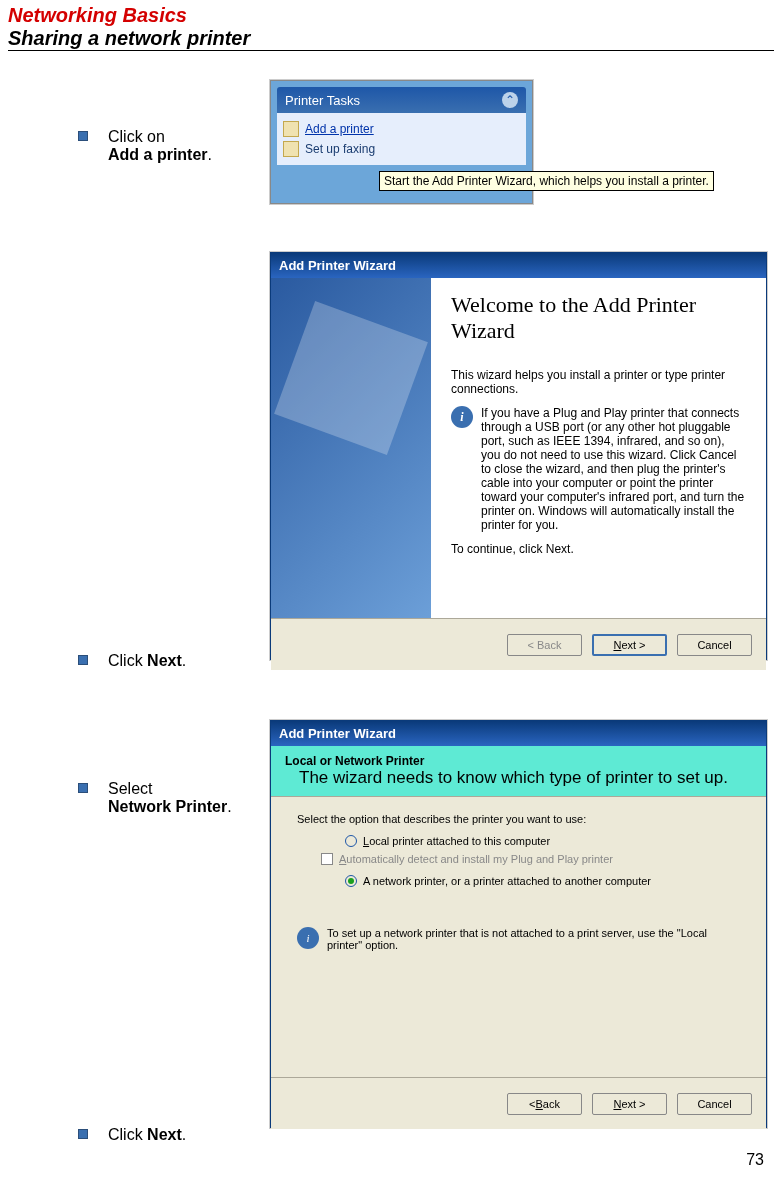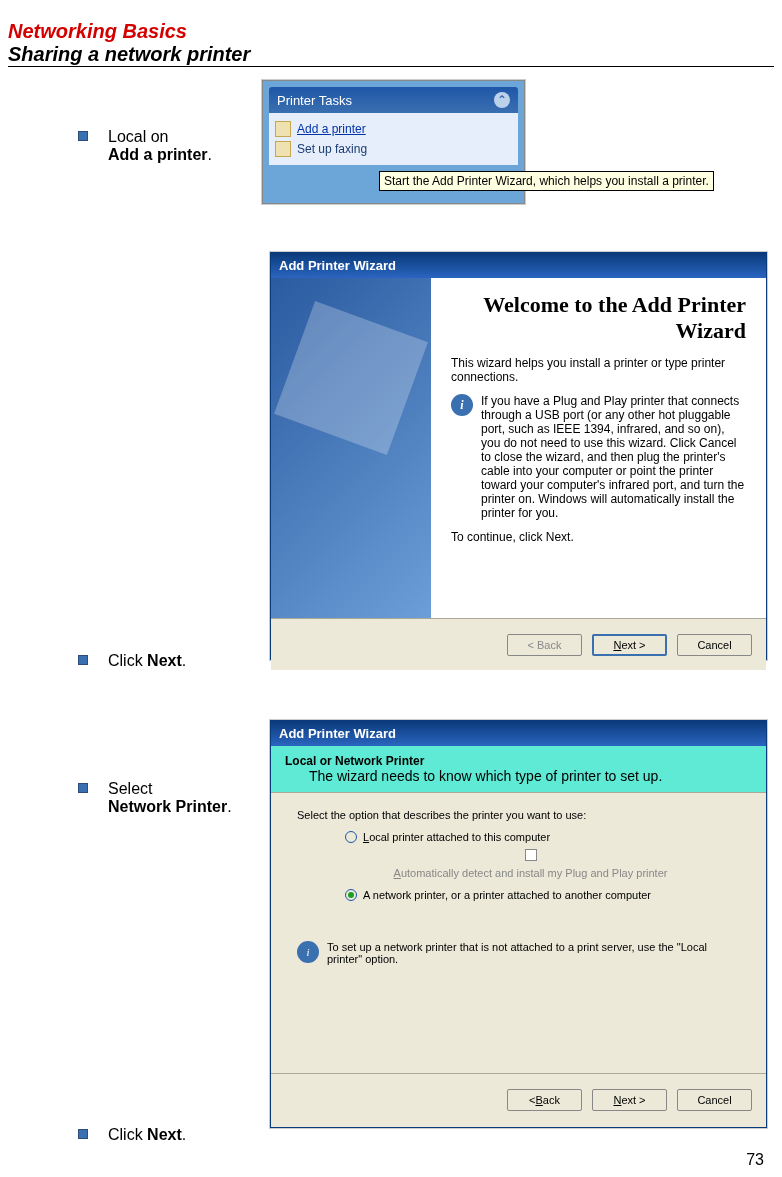--- a/index.html
+++ b/index.html
@@ -8,21 +8,21 @@
     padding: 0;
     width: 782px;
     height: 1177px;
     font-family: Arial, Helvetica, sans-serif;
     font-size: 14px;
     color: #000;
     position: relative;
     background: #fff;
   }
   .page-header {
-    padding: 20px 8px 0 8px;
+    padding: 4px 8px 0 8px;
   }
   .title-red {
     color: #d40000;
     font-weight: bold;
     font-style: italic;
     font-size: 20px;
   }
   .title-black {
     color: #000;
     font-weight: bold;
@@ -52,21 +52,21 @@
   }
   .instr-text b { font-weight: bold; }
 
   
   .shot {
     border: 1px solid #888;
     box-shadow: 0 0 0 1px #ccc;
     position:absolute;
   }
   .shot1 {
-    left: 262px; top: 80px;
+    left: 270px; top: 80px;
     width: 263px; height: 124px;
     background:#fff;
   }
   .shot1 .frame {
     width:100%; height:100%;
     background:#6ca6d9;
     padding:6px;
   }
   .shot1 .printer-tasks {
     background: linear-gradient(#1e57a8,#3a6fb0);
@@ -125,21 +125,21 @@
   .shot2 .side::after{
     content:""; position:absolute; left:20px; top:40px;
     width:120px;height:120px;background:rgba(255,255,255,.25);
     transform:rotate(20deg);
   }
   .shot2 .content{
     flex:1;padding:14px 20px;font-size:12px;
   }
   .shot2 .content h2{
     font-family:"Times New Roman",serif;
-    font-weight:bold;font-size:22px;margin:0 0 12px 0;text-align:right;
+    font-weight:normal;font-size:22px;margin:0 0 24px 0;
   }
   .shot2 .info-row{display:flex;gap:8px;margin:10px 0;}
   .shot2 .info-icon{
     width:22px;height:22px;border-radius:50%;
     background:#3a6fb0;color:#fff;font-weight:bold;
     display:flex;align-items:center;justify-content:center;
     flex-shrink:0;font-style:italic;font-family:serif;
   }
   .wizard-buttons{
     height:52px;border-top:1px solid #aca899;
@@ -160,35 +160,35 @@
   
   .shot3{
     left:270px;top:720px;width:497px;height:408px;
     background:#ece9d8;border:1px solid #0a3a7a;
   }
   .shot3 .subheader{
     background:#5eead4;border-bottom:1px solid #aca899;
     padding:8px 14px;
   }
   .shot3 .subheader .t1{font-weight:bold;font-size:12px;}
-  .shot3 .subheader .t2{font-size:14px;margin-left:24px;}
+  .shot3 .subheader .t2{font-size:17px;margin-left:14px;}
   .shot3 .body3{
     padding:16px 26px;font-size:11px;
     height:calc(100% - 26px - 60px - 40px);
     background:#ece9d8;
   }
   .radio-row{display:flex;align-items:center;gap:6px;margin:6px 0;padding-left:48px;}
   .radio{
     width:12px;height:12px;border:1px solid #1e57a8;border-radius:50%;
     display:flex;align-items:center;justify-content:center;
   }
   .radio.checked::after{
     content:"";width:6px;height:6px;border-radius:50%;background:#1aa020;
   }
-  .checkbox-row{display:flex;align-items:center;gap:6px;margin:4px 0 10px 24px;color:#888;flex-direction:column;}
+  .checkbox-row{display:flex;align-items:center;gap:6px;margin:4px 0 10px 24px;color:#888;}
   .chk{
     width:12px;height:12px;border:1px solid #888;background:#fff;
   }
   .info-note{
     display:flex;gap:8px;margin-top:40px;
   }
   .page-num{
     position:absolute;right:18px;bottom:8px;font-size:16px;
   }
 </style>
@@ -196,21 +196,21 @@
 <body>
 
 <div class="page-header">
   <div class="title-red">Networking Basics</div>
   <div class="title-black">Sharing a network printer</div>
 </div>
 
 <div class="instruction-row" style="position:absolute;left:0;top:108px;">
   <div class="bullet"></div>
   <div class="instr-text">
-    <span>Local on</span><br>
+    <span>Click on</span><br>
     <b><span>Add a printer</span></b>.
   </div>
 </div>
 
 <div class="shot shot1">
   <div class="frame">
     <div class="printer-tasks">
       <span>Printer Tasks</span>
       <span class="collapse-btn">⌃</span>
     </div>

